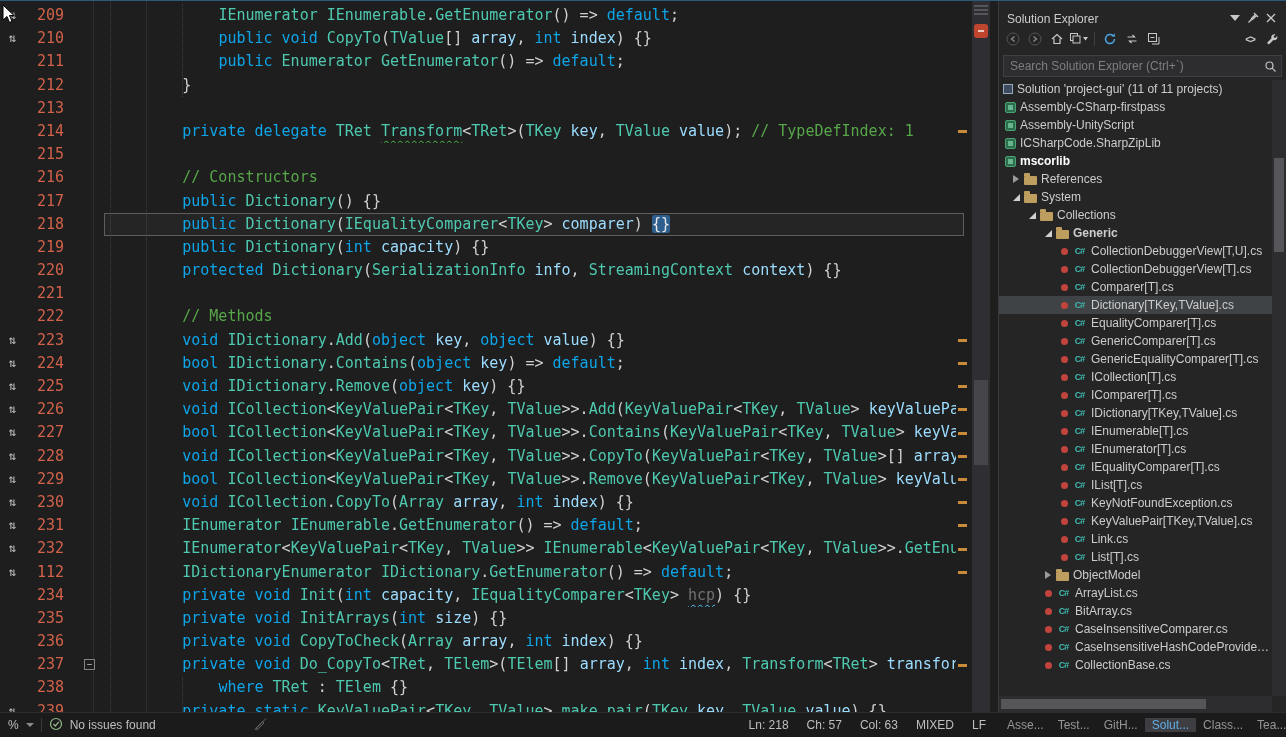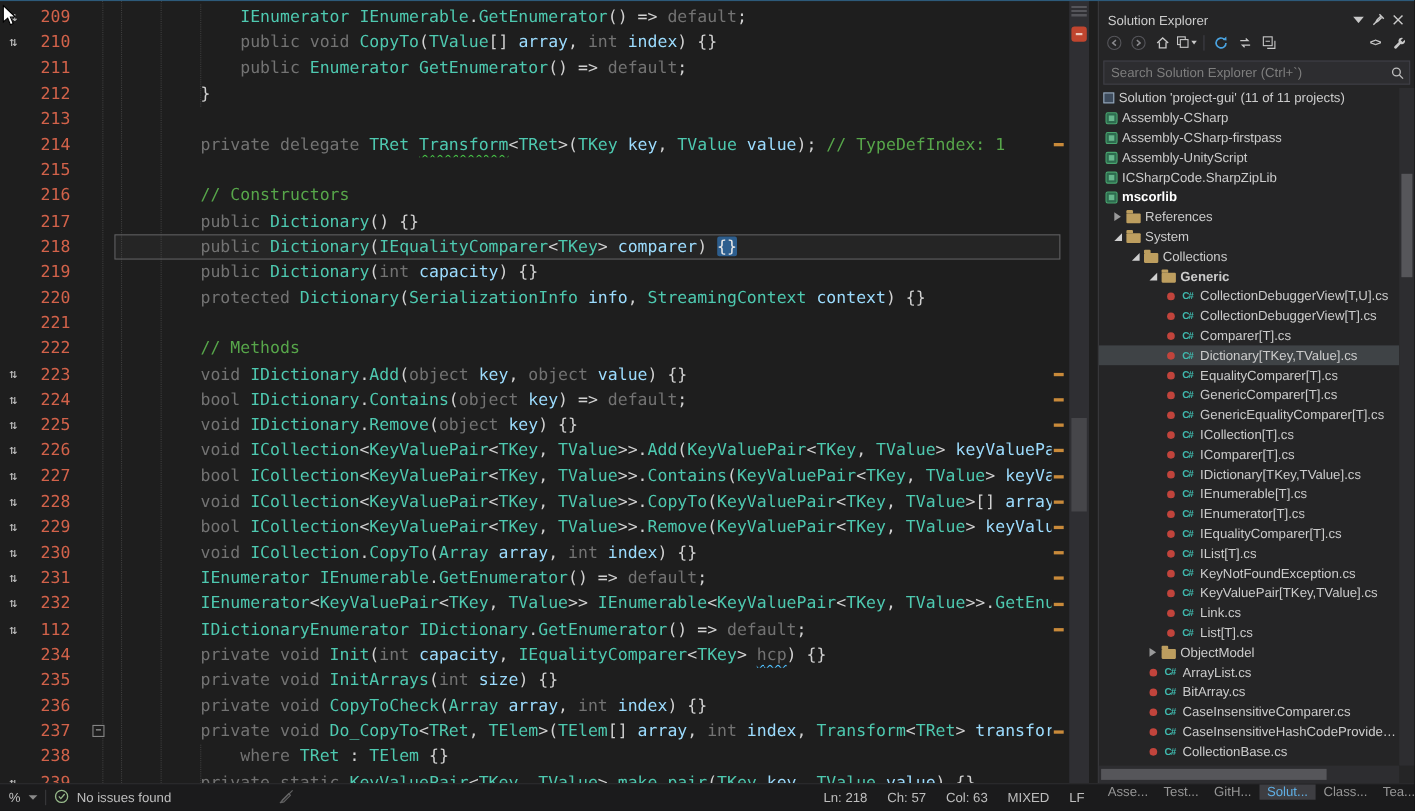--- a/index.html
+++ b/index.html
@@ -16,21 +16,21 @@
   .g2a{left:182px;top:4px;height:93px;}
   .g2b{left:182px;top:677px;height:35px;}
   .lines{position:absolute;left:0;top:4px;right:0;bottom:0;overflow:hidden;}
   .crow{position:relative;height:23.2px;font-family:"DejaVu Sans Mono",monospace;font-size:15px;line-height:23.2px;}
   .glyph{position:absolute;left:2px;top:0;width:20px;text-align:center;color:#c2c2c2;font-size:12px;}
   .lnum{position:absolute;left:20px;top:0;width:44px;text-align:right;color:#d2624a;}
   .foldbox{position:absolute;left:84px;top:6px;width:11px;height:11px;border:1px solid #858585;color:#c8c8c8;
            font-size:9px;line-height:9px;text-align:center;background:#1e1e1e;box-sizing:border-box;}
   .codetxt{position:absolute;left:110px;top:0;width:846px;white-space:pre;overflow:hidden;}
   .curline{position:absolute;left:104px;right:34px;top:0;bottom:0;border:1px solid #5e5e60;background:rgba(90,90,90,.12);}
-  .tok-k{color:#737373;}
+  .tok-k{color:#0ea5e9;}
   .tok-t{color:#4ec9b0;}
   .tok-v{color:#9cdcfe;}
   .tok-p{color:#d1d1d1;}
   .tok-c{color:#57a64a;}
   .tok-sel{background:#2d5e8e;border-radius:2px;color:#e8e8e8;}
   .tok-tq{color:#4ec9b0;text-decoration:underline wavy #44bb44;text-decoration-thickness:1px;text-underline-offset:4px;}
   .tok-vq{color:#737373;text-decoration:underline wavy #4fc1ff;text-decoration-thickness:1px;text-underline-offset:4px;}
   .ann{position:absolute;left:956px;top:0;width:14px;bottom:0;}
   .mark{position:absolute;left:2px;width:9px;height:3px;background:#c98a3a;}
   .vsb{position:absolute;left:972px;top:0;width:18px;bottom:0;background:#2f2f33;}
@@ -74,21 +74,21 @@
   .hscroll{position:absolute;left:0;right:14px;bottom:0;height:16px;background:#2d2d30;}
   .hthumb{position:absolute;top:3px;left:2px;width:205px;height:10px;background:#56565a;}
 
   
   #statusbar{position:absolute;left:0;right:0;bottom:0;height:25px;background:#1b1b1c;border-top:1px solid #2d2d30;
              font-size:12px;color:#bfbfbf;box-sizing:border-box;}
   .sb-left{position:absolute;left:8px;top:0;bottom:0;display:flex;align-items:center;gap:7px;}
   .caret-down{width:0;height:0;border-left:4px solid transparent;border-right:4px solid transparent;border-top:4px solid #8a8a8a;}
   .sbsep{width:1px;height:14px;background:#3a3a3c;}
   .sb-right{position:absolute;right:300px;top:0;bottom:0;display:flex;align-items:center;gap:18px;}
-  .sb-tabs{position:absolute;left:1000px;right:0;top:0;bottom:0;display:flex;align-items:flex-start;overflow:hidden;}
+  .sb-tabs{position:absolute;left:1000px;right:0;top:0;bottom:0;display:flex;align-items:center;overflow:hidden;}
   .wtab{padding:0 7px;display:flex;align-items:center;color:#969696;white-space:nowrap;}
   .wtab.active{background:#3e3e42;color:#5faee3;}
 
   
   .cursor{position:absolute;left:2px;top:4px;z-index:99;pointer-events:none;}
 </style>
 </head>
 <body>
 
 <div id="app">
@@ -350,24 +350,20 @@
       </span>
     </div>
 
     <div class="tree">
         <div class="trow" style="padding-left: 4px;">
           <span class="solico"></span>
           <span class="tlabel">Solution 'project-gui' (11 of 11 projects)</span>
         </div>
         <div class="trow" style="padding-left: 6px;">
           <span class="projico"></span>
-          <span class="tlabel">Assembly-CSharp</span>
-        </div>
-        <div class="trow" style="padding-left: 6px;">
-          <span class="projico"></span>
           <span class="tlabel">Assembly-CSharp-firstpass</span>
         </div>
         <div class="trow" style="padding-left: 6px;">
           <span class="projico"></span>
           <span class="tlabel">Assembly-UnityScript</span>
         </div>
         <div class="trow" style="padding-left: 6px;">
           <span class="projico"></span>
           <span class="tlabel">ICSharpCode.SharpZipLib</span>
         </div>

